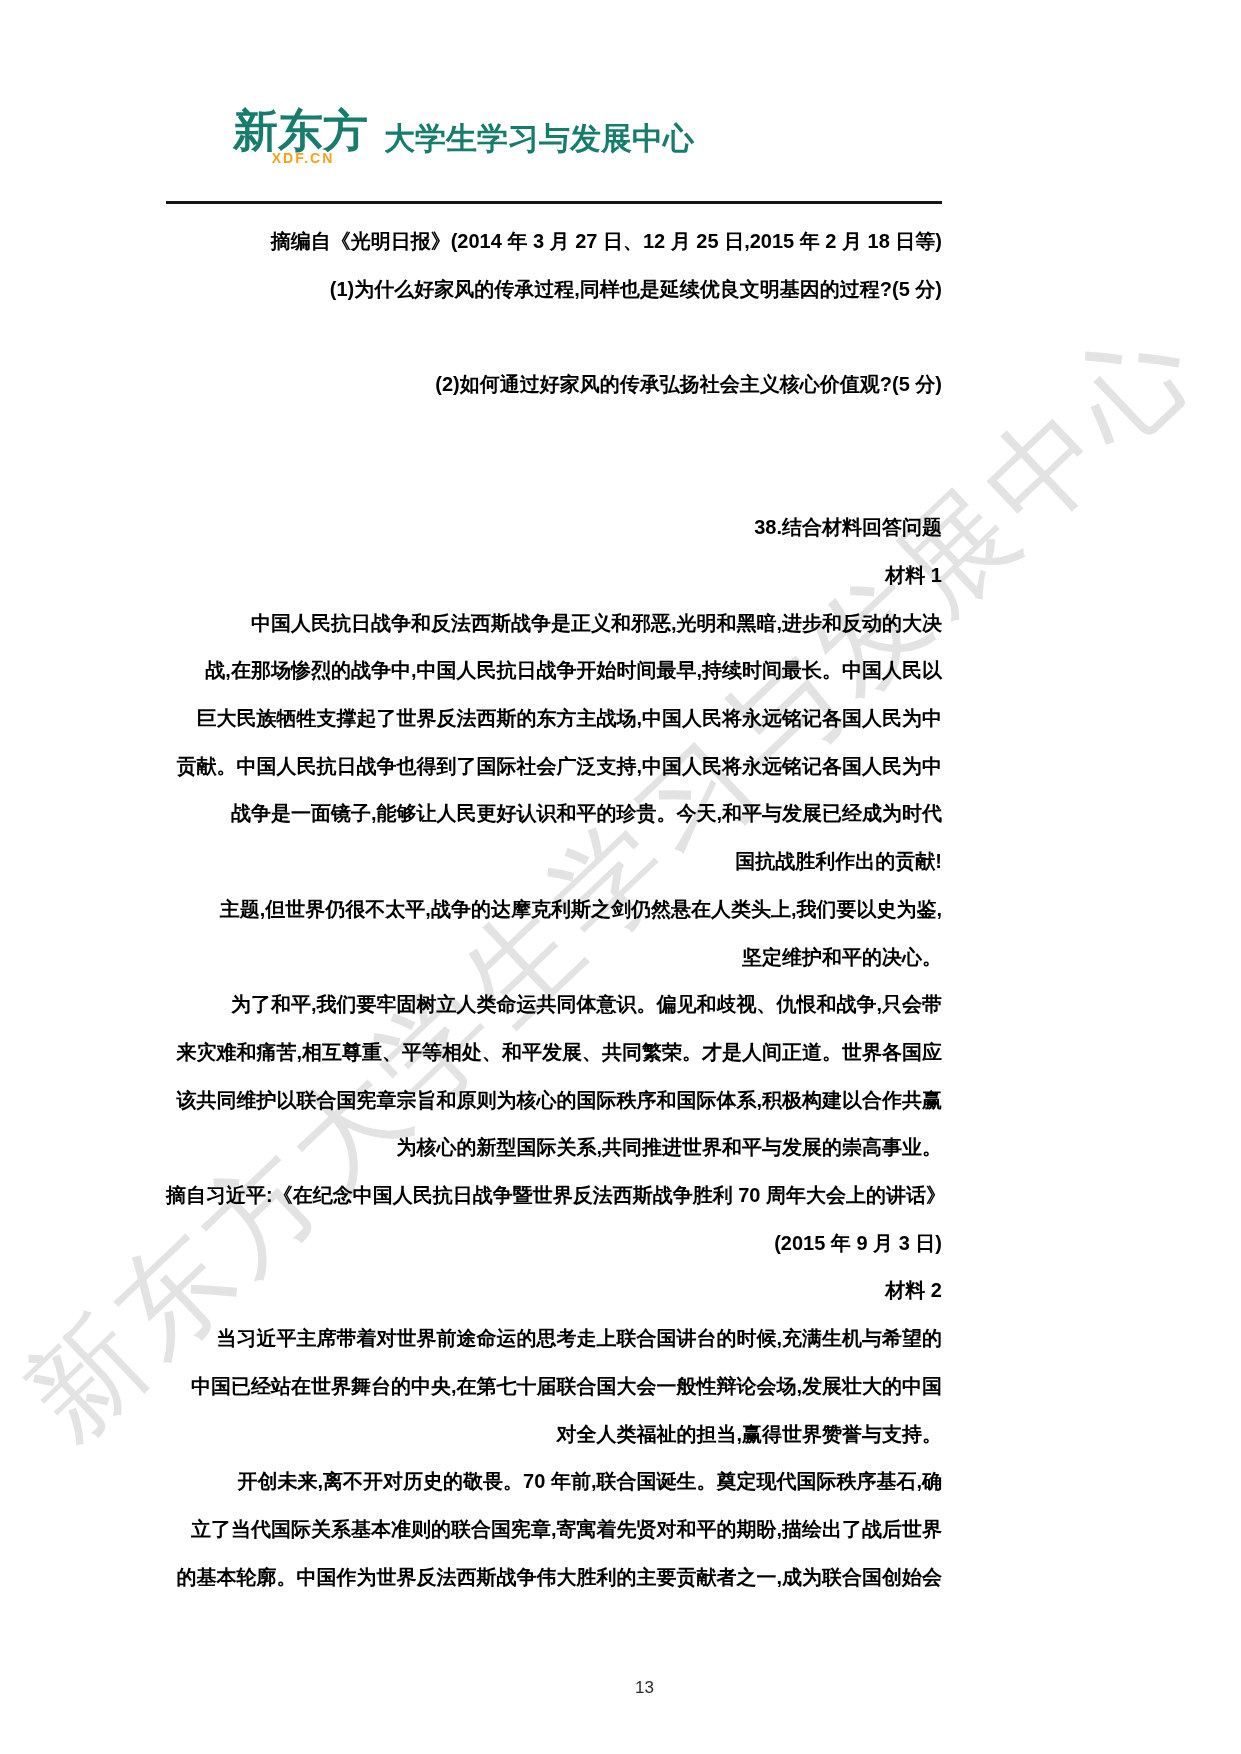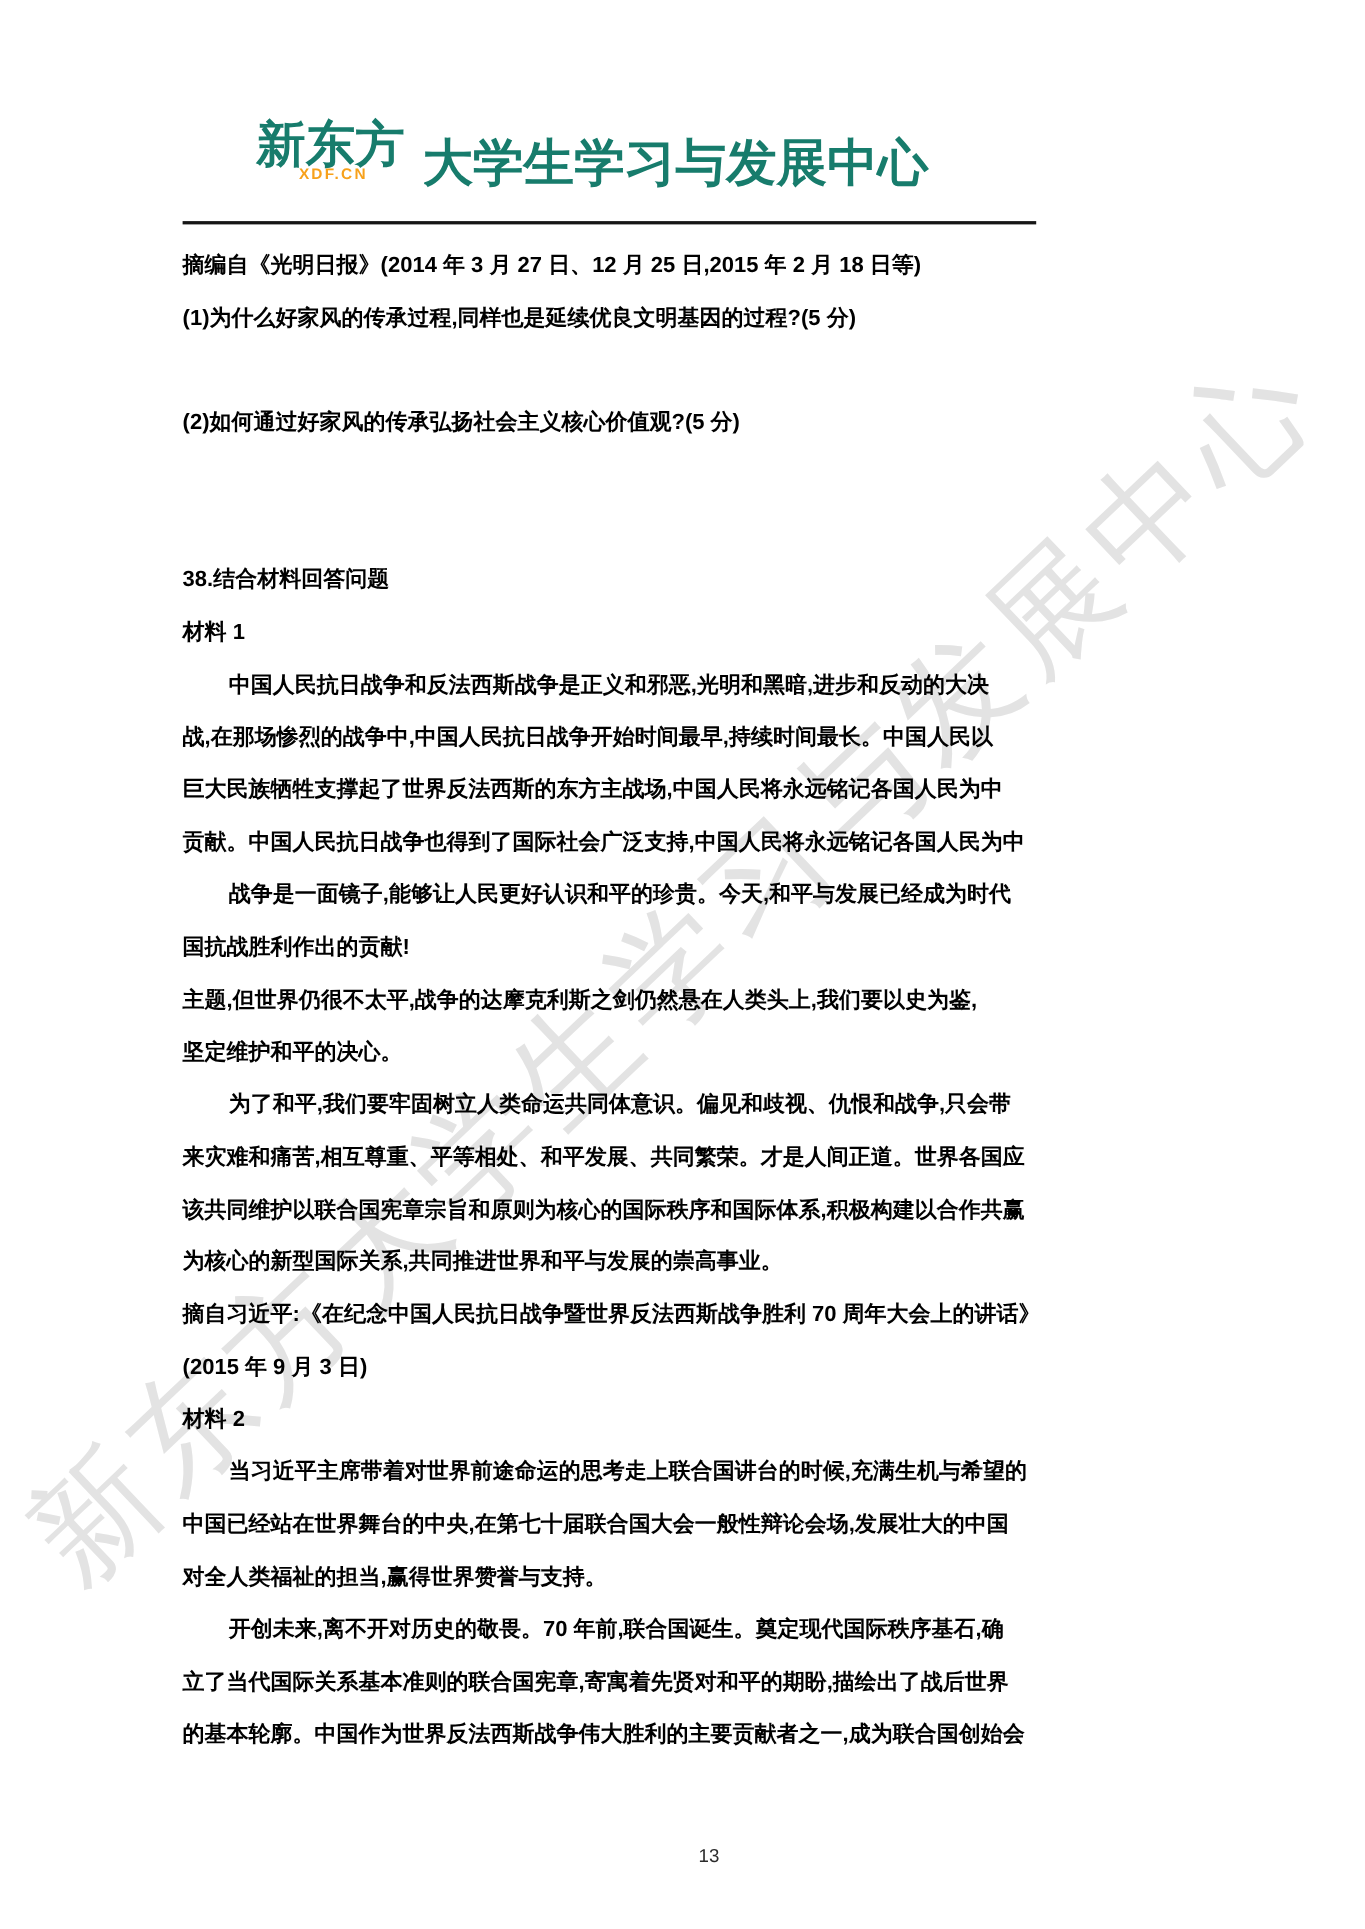--- a/index.html
+++ b/index.html
@@ -32,30 +32,30 @@
     color:#177c6c; letter-spacing:0px;
   }
   .logo-sub {
     margin-top:-4px;
     text-align:center;
     font-size:14px; font-weight:700; letter-spacing:2px;
     color:#f7a11b;
   }
   .header-title {
     position:absolute; left:384px; top:118px; z-index:1;
-    font-size:46px; font-weight:700; color:#177c6c;
+    font-size:31px; font-weight:700; color:#177c6c;
     white-space:nowrap;
   }
   .rule {
     position:absolute; left:166px; top:201px; width:776px; height:3px;
     background:#161616; z-index:1;
   }
   
   .content {
-    position:absolute; left:166px; top:218px; width:776px; z-index:1;
+    position:absolute; left:166px; top:218px; width:776px; z-index:1;text-align:right;
   }
   .line {
     min-height:47.7px;
     line-height:47.7px;
     font-size:20px;
     font-weight:700;
     color:#000000;
     white-space:nowrap;
   }
   .line.indent { padding-left:42px; }

